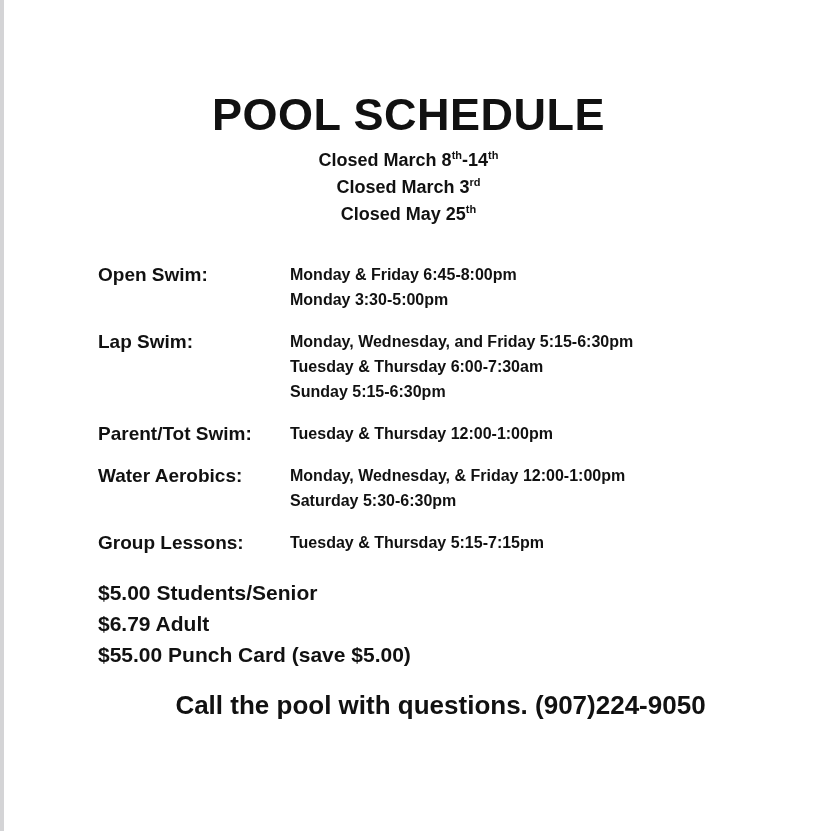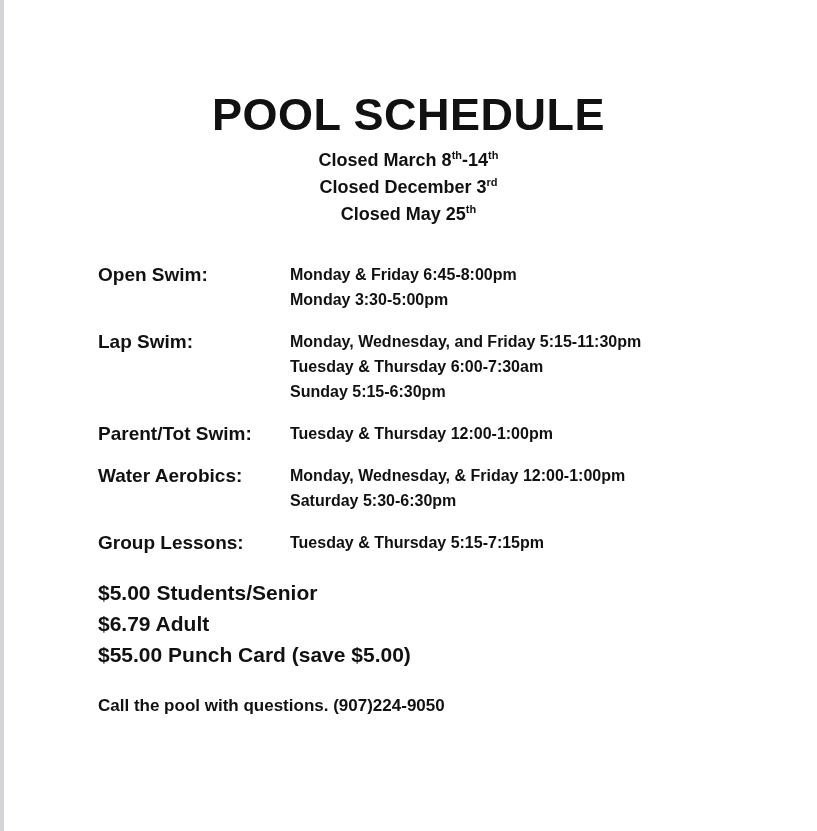--- a/index.html
+++ b/index.html
@@ -72,51 +72,52 @@
   .pricing{
     margin-top:22px;
     margin-left:98px;
     font-size:21px;
   }
   .price-line{
     line-height:31px;
   }
   .contact{
     margin-top:20px;
-    margin-left:98px;
-    font-size:17px;
+    margin-left:64px;
+    font-size:26px;
     line-height:31px;
+    text-align:center;
   }
 </style>
 </head>
 <body>
 
 <div class="window-edge"></div>
 
 <div class="doc">
   <div class="title">POOL SCHEDULE</div>
 
   <div class="closures">
       <div class="closure-line"><span>Closed March 8</span><sup>th</sup><span>-14</span><sup>th</sup></div>
-      <div class="closure-line"><span>Closed December 3</span><sup>rd</sup></div>
+      <div class="closure-line"><span>Closed March 3</span><sup>rd</sup></div>
       <div class="closure-line"><span>Closed May 25</span><sup>th</sup></div>
     </div>
 
   <div class="schedule">
       <div class="section">
         <div class="label">Open Swim:</div>
         <div class="times">
           <div class="time-line">Monday &amp; Friday 6:45-8:00pm</div>
           <div class="time-line">Monday 3:30-5:00pm</div>
         </div>
       </div>
       <div class="section">
         <div class="label">Lap Swim:</div>
         <div class="times">
-          <div class="time-line">Monday, Wednesday, and Friday 5:15-11:30pm</div>
+          <div class="time-line">Monday, Wednesday, and Friday 5:15-6:30pm</div>
           <div class="time-line">Tuesday &amp; Thursday 6:00-7:30am</div>
           <div class="time-line">Sunday 5:15-6:30pm</div>
         </div>
       </div>
       <div class="section">
         <div class="label">Parent/Tot Swim:</div>
         <div class="times">
           <div class="time-line">Tuesday &amp; Thursday 12:00-1:00pm</div>
         </div>
       </div>

